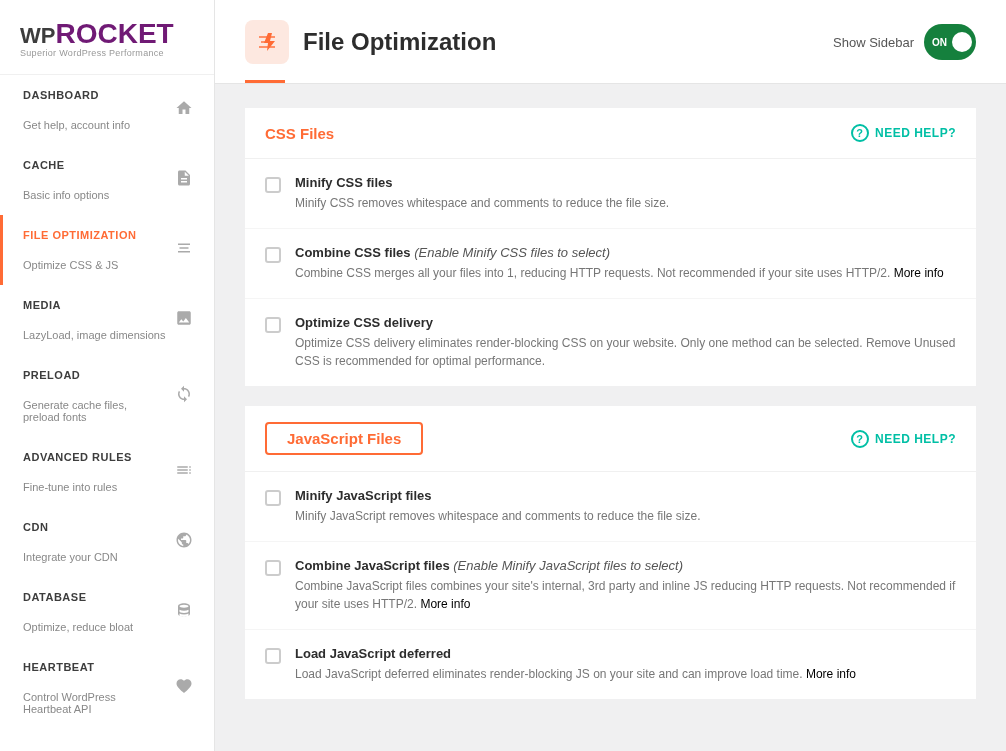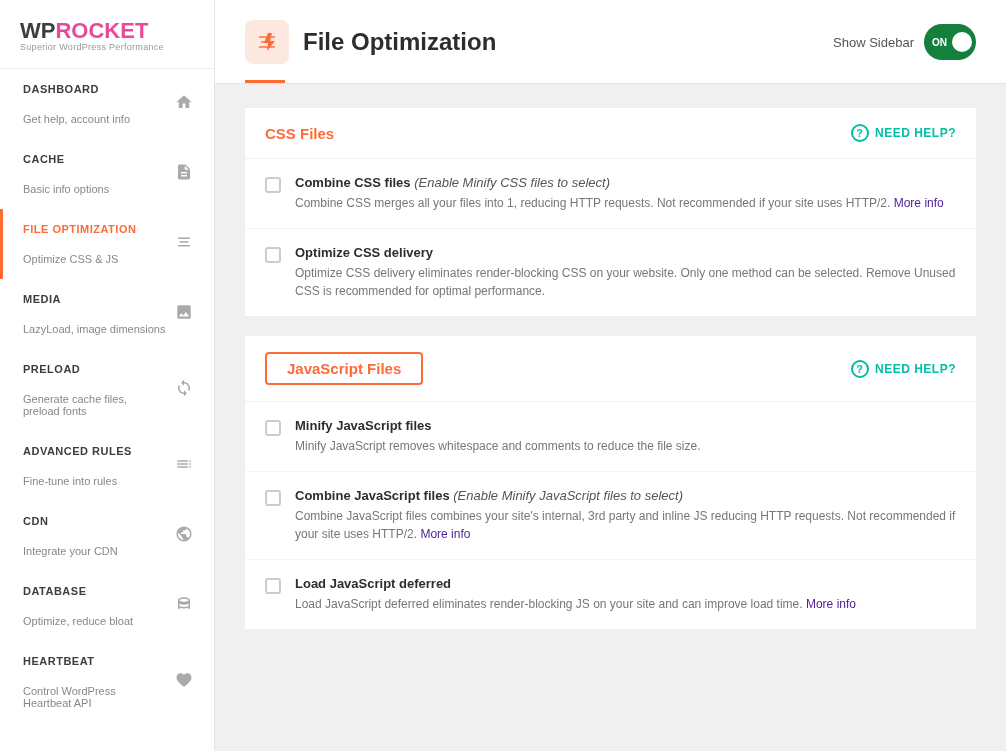--- a/index.html
+++ b/index.html
@@ -16,21 +16,21 @@
       height: 751px;
       overflow-y: auto;
     }
 
     .sidebar-logo {
       padding: 18px 20px 16px;
       border-bottom: 1px solid #f0f0f0;
     }
 
     .logo-wp { font-size: 22px; font-weight: 900; color: #3d3d3d; }
-    .logo-rocket { font-size: 22px; font-weight: 900; color: #ec4899; }
+    .logo-rocket { font-size: 28px; font-weight: 900; color: #701a75; }
     .logo-sub { font-size: 9px; color: #999; letter-spacing: 0.3px; margin-top: -2px; }
 
     .sidebar-nav { flex: 1; }
 
     .nav-item {
       display: flex;
       align-items: center;
       padding: 14px 20px;
       cursor: pointer;
       border-left: 3px solid transparent;
@@ -248,21 +248,21 @@
       color: #555;
     }
 
     .option-desc {
       font-size: 12px;
       color: #777;
       line-height: 1.5;
     }
 
     .option-desc a, .more-link {
-      color: #4c1d95;
+      color: #000000;
       text-decoration: none;
     }
 
     .js-section-header {
       display: flex;
       align-items: center;
       justify-content: space-between;
       padding: 16px 20px;
       border-bottom: 1px solid #f0f0f0;
     }
@@ -391,20 +391,29 @@
 
     <div class="section">
       <div class="section-header">
         <span class="section-title">CSS Files</span>
         <div class="need-help">
           <div class="need-help-icon">?</div>
           <span>NEED HELP?</span>
         </div>
       </div>
 
+      <div class="option-row">
+        <div class="option-checkbox"></div>
+        <div class="option-content">
+          <div class="option-title">
+            <span>Minify CSS files</span>
+          </div>
+          <div class="option-desc">Minify CSS removes whitespace and comments to reduce the file size.</div>
+        </div>
+      </div>
 
       <div class="option-row">
         <div class="option-checkbox"></div>
         <div class="option-content">
           <div class="option-title">
             <span>Combine CSS files</span>
             <em>(Enable Minify CSS files to select)</em>
           </div>
           <div class="option-desc">
             <span>Combine CSS merges all your files into 1, reducing HTTP requests. Not recommended if your site uses HTTP/2.</span>

